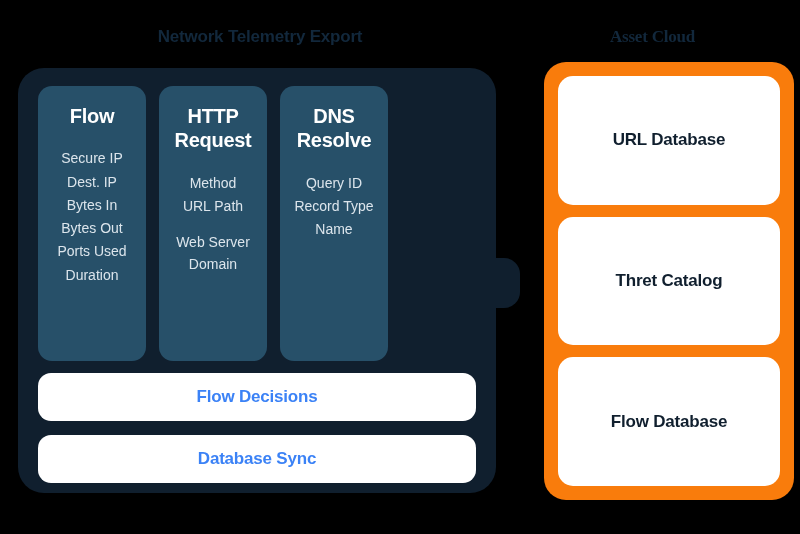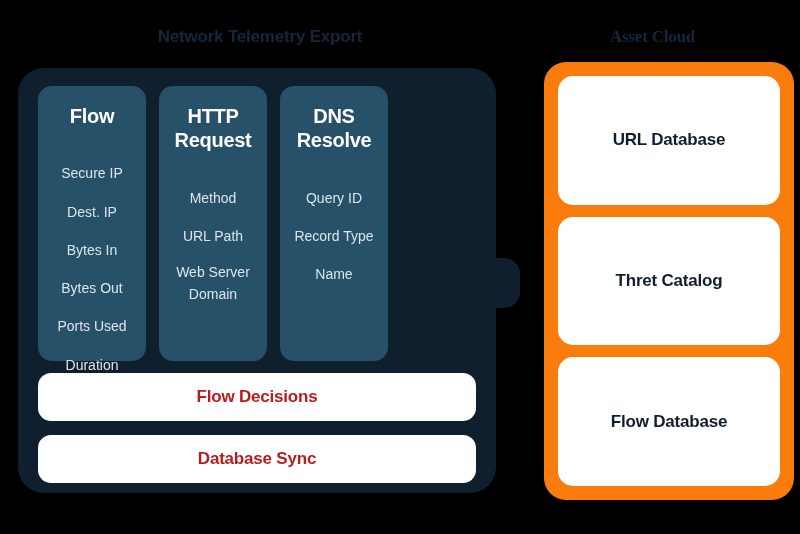--- a/index.html
+++ b/index.html
@@ -90,38 +90,37 @@
     flex-direction: column;
     align-items: center;
     gap: 2px;
   }
   .column-item {
     font-size: 14px;
     color: #dce5ec;
     text-align: center;
     line-height: 1.52;
     white-space: pre-line;
-    margin-top: 15px;
   }
   .column-item.spaced { margin-top: 13px; }
 
   
   .wide-bar {
     position: absolute;
     left: 20px;
     width: 438px;
     height: 48px;
     background: #ffffff;
     border-radius: 13px;
     display: flex;
     align-items: center;
     justify-content: center;
     font-size: 17px;
     font-weight: bold;
-    color: #b91c1c;
+    color: #3b82f6;
     letter-spacing: -0.2px;
   }
   #bar-flow-decisions { top: 305px; }
   #bar-database-sync  { top: 367px; }
 
   
   #asset-cloud-panel {
     position: absolute;
     left: 528px;
     top: 62px;

